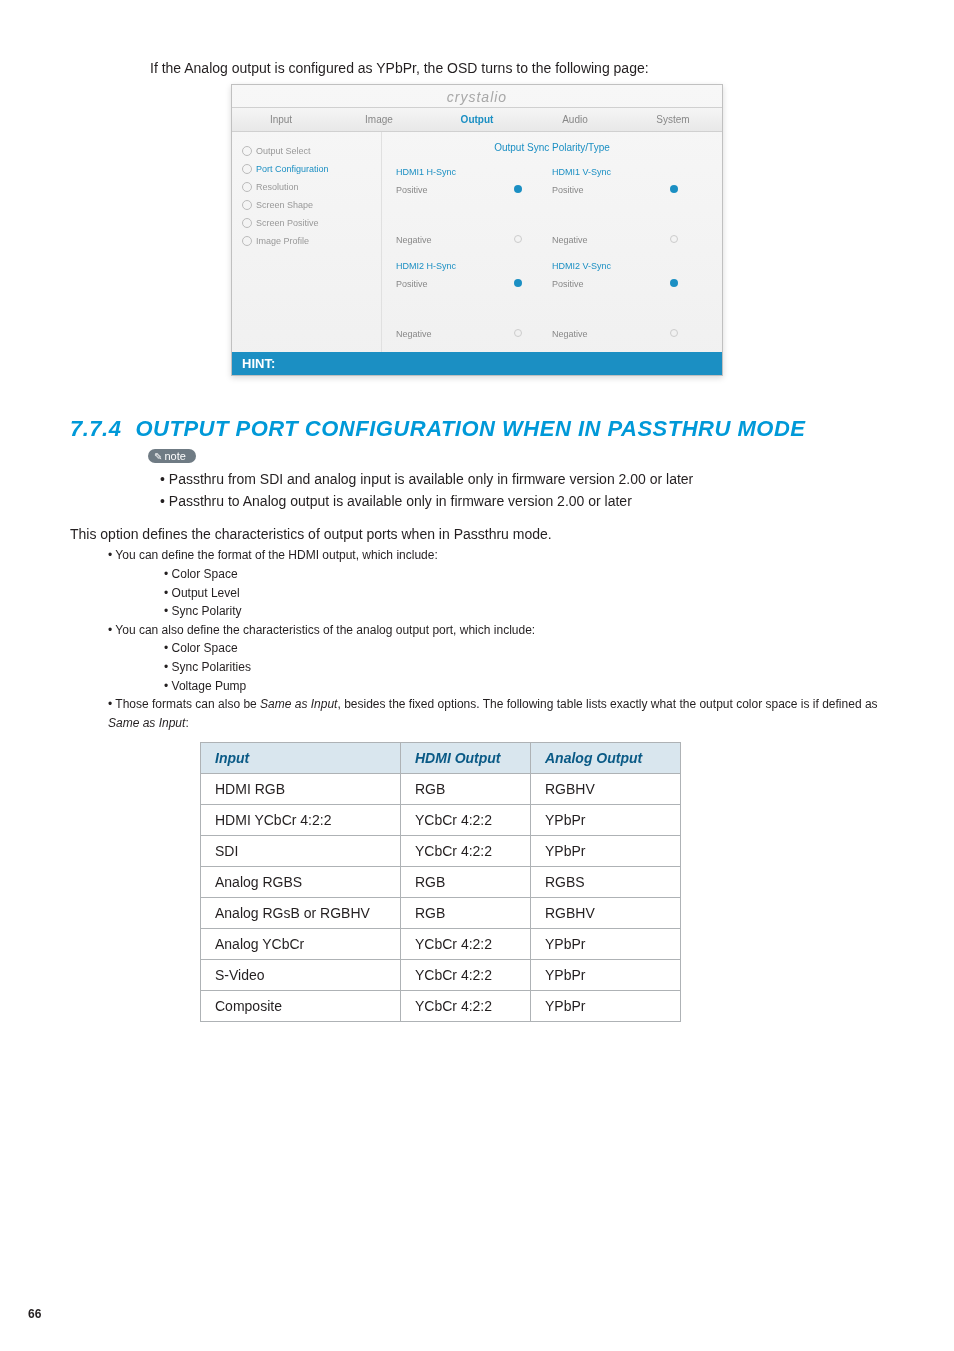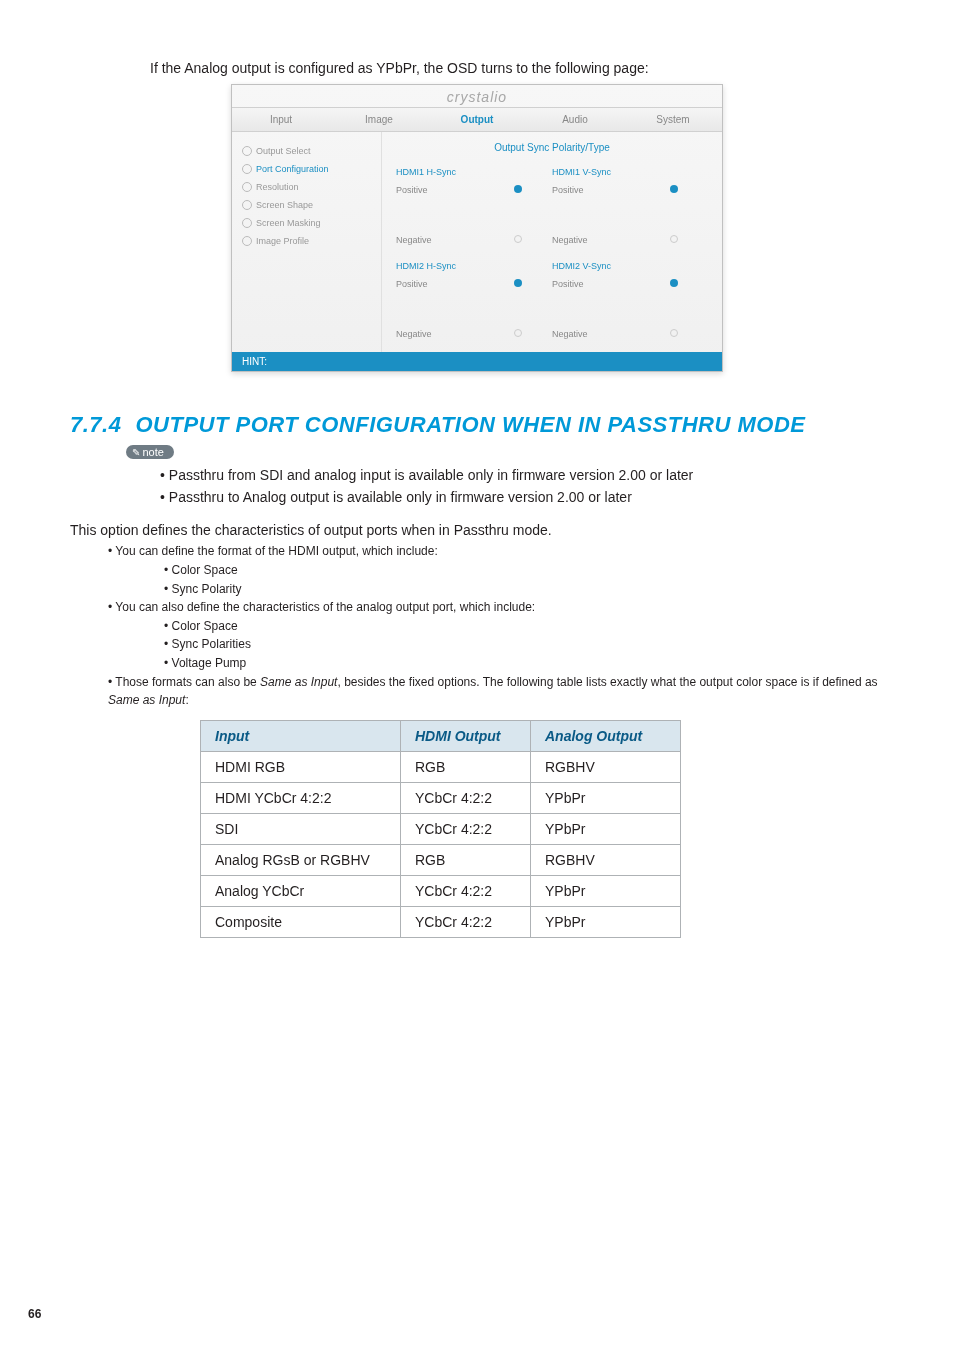--- a/index.html
+++ b/index.html
@@ -81,42 +81,42 @@
   .osd-colh { width: 50%; color: #1b8fc3; font-size: 9px; padding: 4px 0; }
   .osd-sub { display: flex; }
   .osd-optcol { width: 50%; display: flex; flex-direction: column; gap: 36px; }
   .osd-opt { display: flex; justify-content: space-between; padding: 2px 30px 2px 0; font-size: 9px; color: #888; }
   .osd-dot { width: 8px; height: 8px; border-radius: 50%; background: #1b8fc3; display: inline-block; }
   .osd-dot-empty { width: 8px; height: 8px; border-radius: 50%; border: 1px solid #ccc; display: inline-block; }
   .osd-hint {
     background: #1b8fc3;
     color: #fff;
     padding: 4px 10px;
-    font-size: 10px;
-    font-weight: normal;
+    font-size: 13px;
+    font-weight: bold;
   }
 
   
   .section-heading {
     color: #0099d8;
     font-style: italic;
     font-weight: bold;
     font-size: 22px;
     letter-spacing: 0.5px;
     margin-bottom: 4px;
   }
   .section-heading .num { margin-right: 14px; }
   .note-badge {
     display: inline-block;
     background: #6f7b84;
     color: #fff;
     border-radius: 10px;
     padding: 1px 10px 1px 6px;
     font-size: 11px;
-    margin-left: 56px;
+    margin-left: 78px;
     margin-bottom: 6px;
   }
   .note-badge::before {
     content: "✎";
     margin-right: 2px;
     font-size: 10px;
   }
 
   .bullets { margin-left: 90px; font-size: 14px; line-height: 1.55; }
   .bullets-1 li { list-style: none; }
@@ -199,21 +199,21 @@
       <div class="osd-side-item">
           <span class="osd-radio-empty"></span>
           <span>Resolution</span>
         </div>
       <div class="osd-side-item">
           <span class="osd-radio-empty"></span>
           <span>Screen Shape</span>
         </div>
       <div class="osd-side-item">
           <span class="osd-radio-empty"></span>
-          <span>Screen Masking</span>
+          <span>Screen Positive</span>
         </div>
       <div class="osd-side-item">
           <span class="osd-radio-empty"></span>
           <span>Image Profile</span>
         </div>
     </div>
     <div class="osd-main">
       <div class="osd-title">Output Sync Polarity/Type</div>
 
       <div class="osd-row">
@@ -285,20 +285,21 @@
   <li>Passthru to Analog output is available only in firmware version 2.00 or later</li>
 </ul>
 
 <p class="para">This option defines the characteristics of output ports when in Passthru mode.</p>
 
 <ul class="bullets-2">
   <li>
     <span>You can define the format of the HDMI output, which include:</span>
     <ul class="bullets-3">
       <li>Color Space</li>
+      <li>Output Level</li>
       <li>Sync Polarity</li>
     </ul>
   </li>
   <li>
     <span>You can also define the characteristics of the analog output port, which include:</span>
     <ul class="bullets-3">
       <li>Color Space</li>
       <li>Sync Polarities</li>
       <li>Voltage Pump</li>
     </ul>
@@ -326,30 +327,40 @@
         <td>HDMI YCbCr 4:2:2</td>
         <td>YCbCr 4:2:2</td>
         <td>YPbPr</td>
       </tr>
     <tr>
         <td>SDI</td>
         <td>YCbCr 4:2:2</td>
         <td>YPbPr</td>
       </tr>
     <tr>
+        <td>Analog RGBS</td>
+        <td>RGB</td>
+        <td>RGBS</td>
+      </tr>
+    <tr>
         <td>Analog RGsB or RGBHV</td>
         <td>RGB</td>
         <td>RGBHV</td>
       </tr>
     <tr>
         <td>Analog YCbCr</td>
         <td>YCbCr 4:2:2</td>
         <td>YPbPr</td>
       </tr>
     <tr>
+        <td>S-Video</td>
+        <td>YCbCr 4:2:2</td>
+        <td>YPbPr</td>
+      </tr>
+    <tr>
         <td>Composite</td>
         <td>YCbCr 4:2:2</td>
         <td>YPbPr</td>
       </tr>
   </tbody>
 </table>
 
 <div class="page-num">66</div>
 
 

